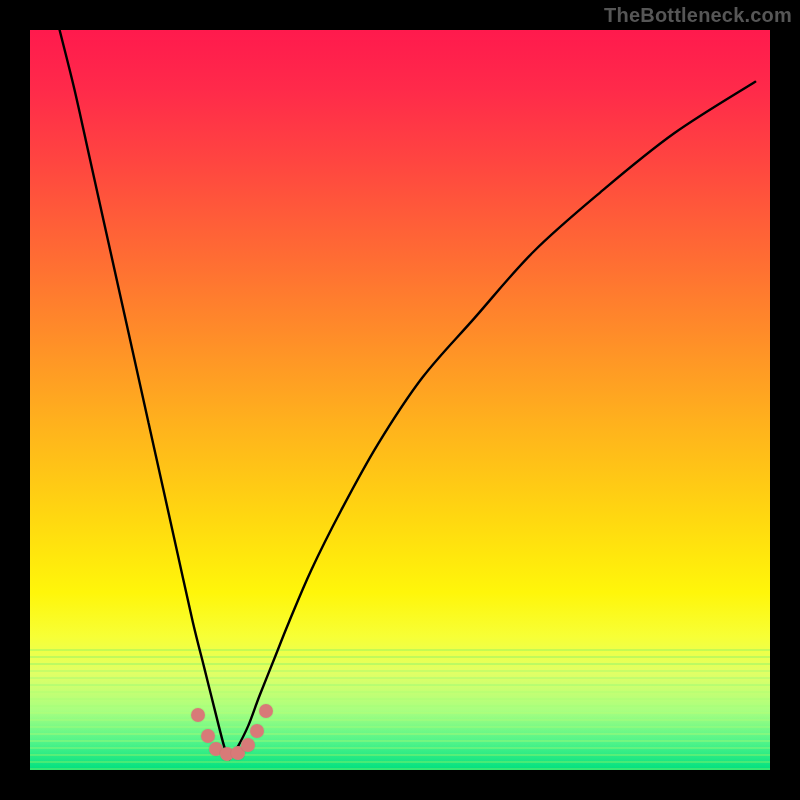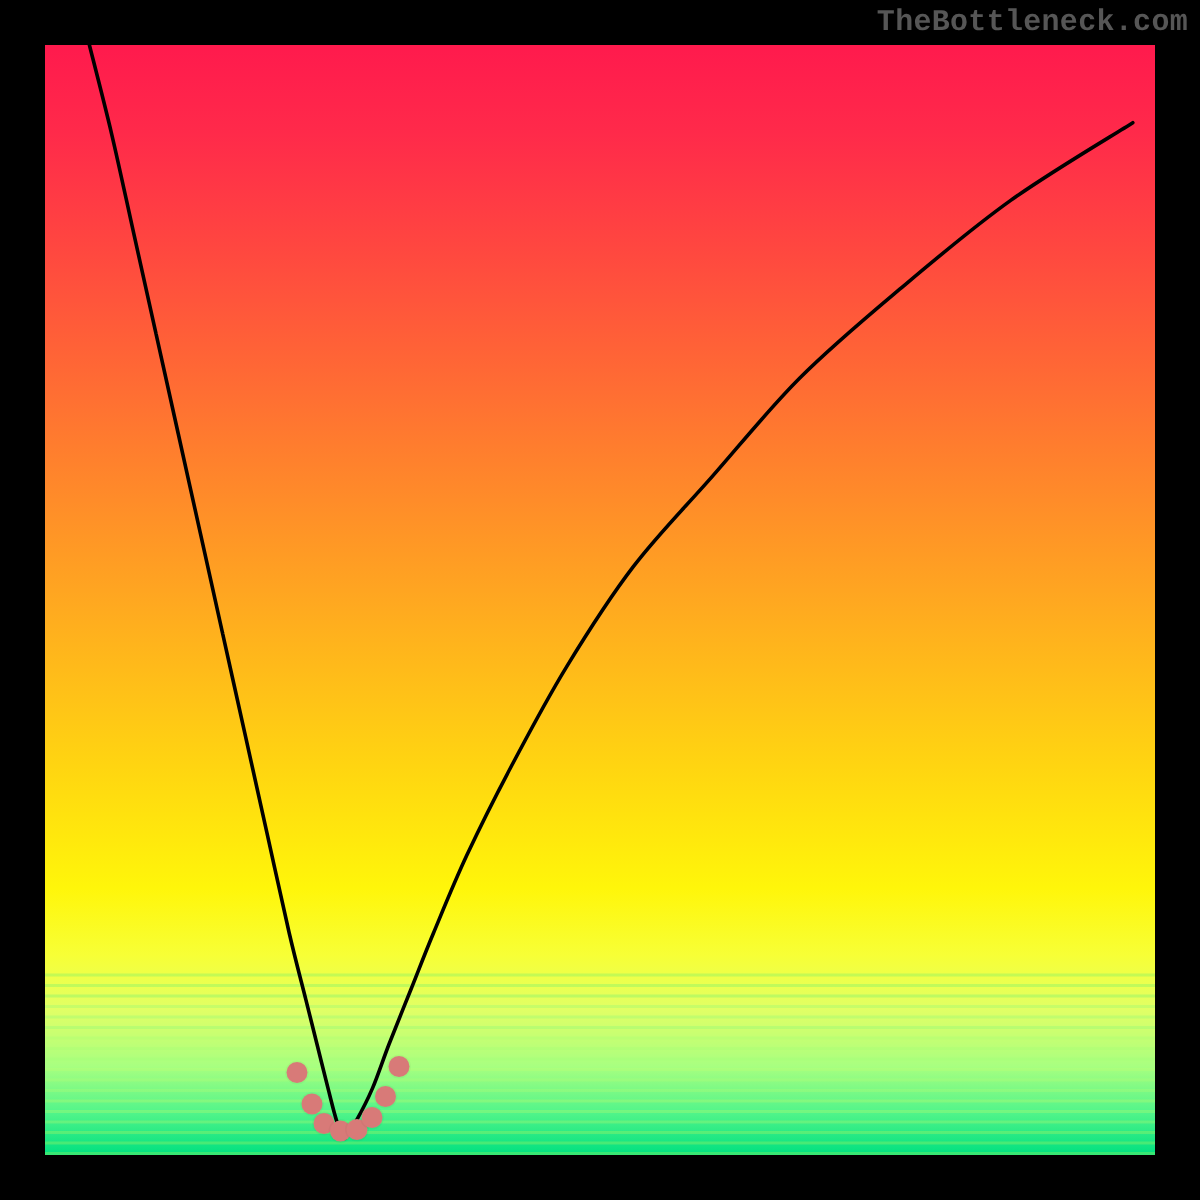--- a/index.html
+++ b/index.html
@@ -56,21 +56,21 @@
     position: absolute;
     left: 0; right: 0;
     height: 2px;
     opacity: 0.22;
   }
 
   .watermark {
     position: absolute;
     top: 4px;
     right: 8px;
-    font-family: Liberation Mono, monospace;
+    font-family: Liberation Sans, sans-serif;
     font-size: 20px;
     font-weight: 600;
     color: #565656;
     letter-spacing: 0.2px;
   }
 
   svg.curve {
     position: absolute;
     inset: 0;
     width: 100%;

